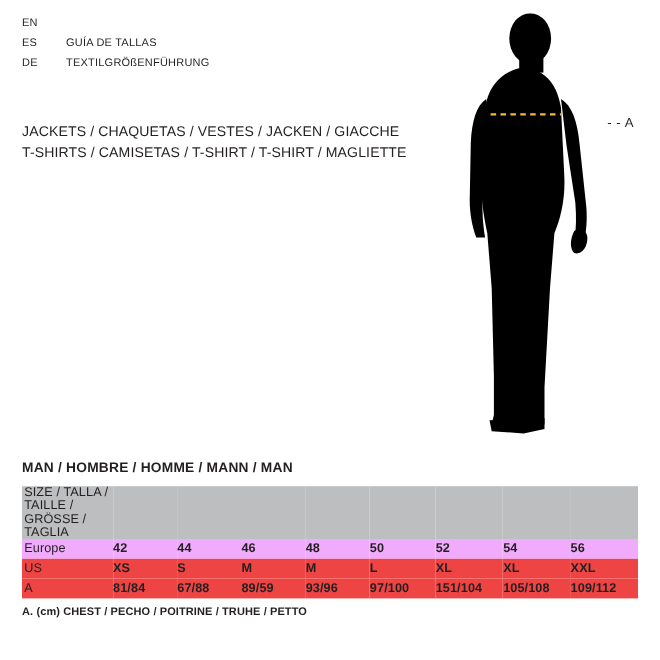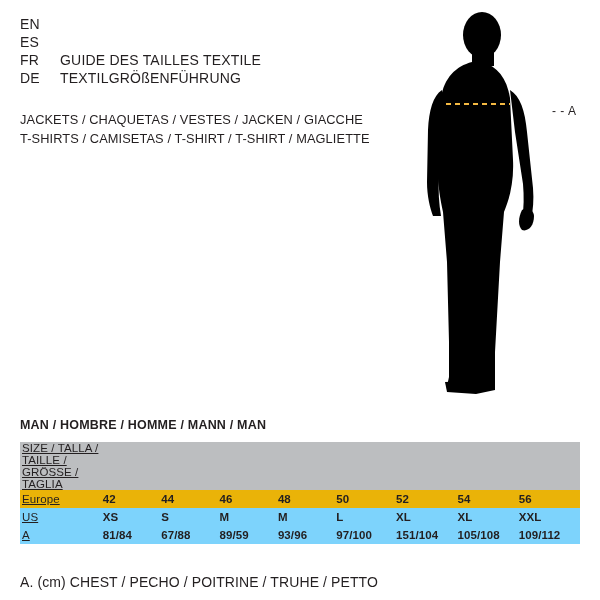--- a/index.html
+++ b/index.html
@@ -25,21 +25,21 @@
   .lang-block {
     position: absolute;
     left: 20px;
     top: 16px;
     width: 360px;
   }
   .lang-row {
     display: flex;
     align-items: baseline;
     height: 18px;
-    font-size: 14px;
+    font-size: 10px;
     letter-spacing: 0.2px;
   }
   .lang-code {
     width: 40px;
     flex: 0 0 40px;
   }
   .lang-text {
     flex: 1 1 auto;
   }
 
@@ -94,47 +94,45 @@
     padding: 0;
     height: 18px;
     vertical-align: middle;
     letter-spacing: 0.1px;
   }
   .row-head td {
     background: #bcbec0;
     font-size: 11.5px;
     height: 19px;
   }
-  .row-grey td { background: #eab308; }
-  .row-white td { background: #7dd3fc; }
-  .c0 { width: 90px; padding-left: 2px !important; text-decoration: underline; }
+  .row-grey td { background: #f0abfc; }
+  .row-white td { background: #ef4444; }
+  .c0 { width: 90px; padding-left: 2px !important; }
   .cN { width: 67px; font-weight: bold; }
   .footnote {
     position: absolute;
     left: 20px;
-    top: 574px;
-    font-size: 14px;
+    top: 551px;
+    font-size: 10px;
     letter-spacing: 0.1px;
+    font-weight: bold;
   }
 </style>
 </head>
 <body>
 
 <div class="page">
 
   <div class="lang-block">
     <div class="lang-row">
       <span class="lang-code">EN</span>
     </div>
     <div class="lang-row">
       <span class="lang-code">ES</span>
-    </div>
-    <div class="lang-row">
-      <span class="lang-code">FR</span>
-      <span class="lang-text">GUIDE DES TAILLES TEXTILE</span>
+      <span class="lang-text">GUÍA DE TALLAS</span>
     </div>
     <div class="lang-row">
       <span class="lang-code">DE</span>
       <span class="lang-text">TEXTILGRÖßENFÜHRUNG</span>
     </div>
   </div>
 
   <div class="cat-block">
     <div class="cat-line">JACKETS / CHAQUETAS / VESTES / JACKEN / GIACCHE</div>
     <div class="cat-line">T-SHIRTS / CAMISETAS / T-SHIRT / T-SHIRT / MAGLIETTE</div>

